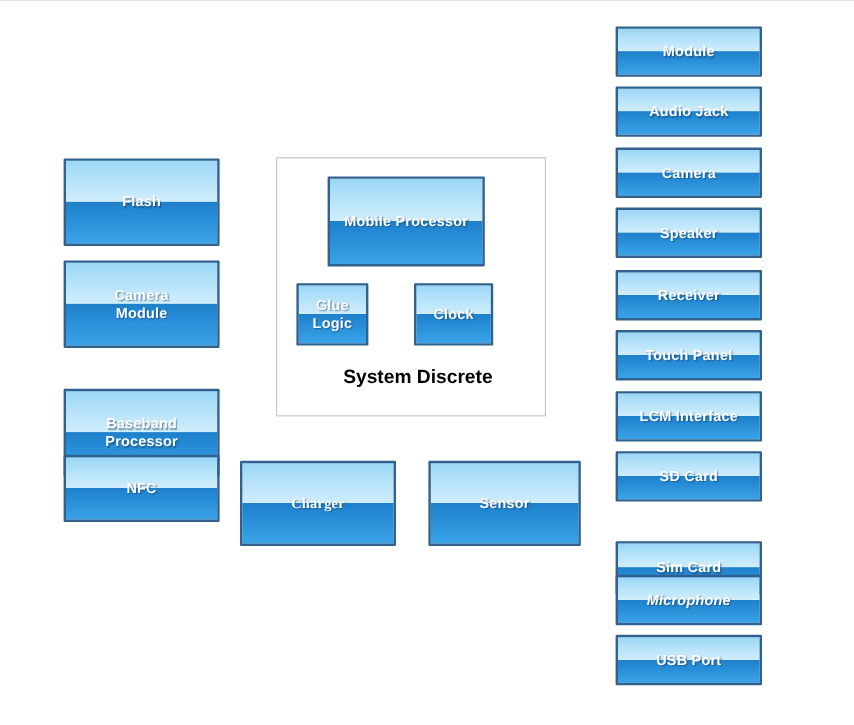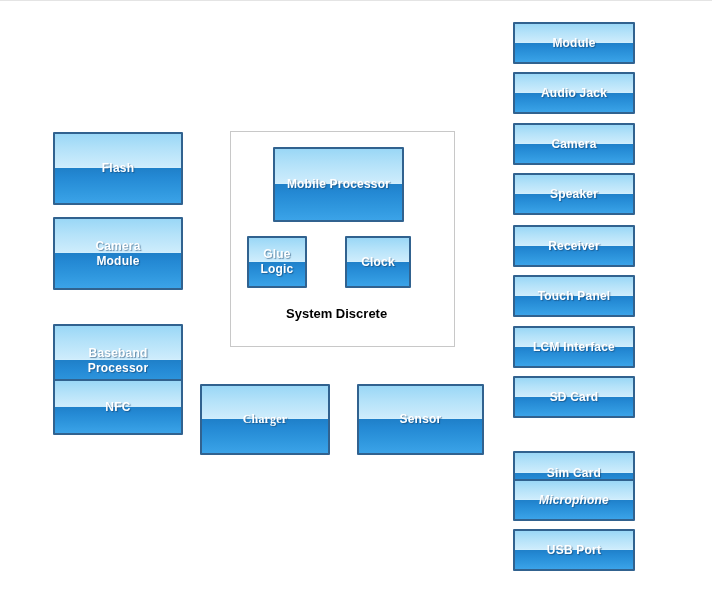--- a/index.html
+++ b/index.html
@@ -58,21 +58,21 @@
   
   .panel {
     position: absolute;
     box-sizing: border-box;
     border: 1px solid #c8c8c8;
     background: #ffffff;
   }
   .panel-caption {
     position: absolute;
     font-weight: bold;
-    font-size: 13px;
+    font-size: 16px;
     color: #000000;
     text-align: left;
     white-space: nowrap;
   }
 </style>
 </head>
 <body>
 
 <div id="canvas">
 

